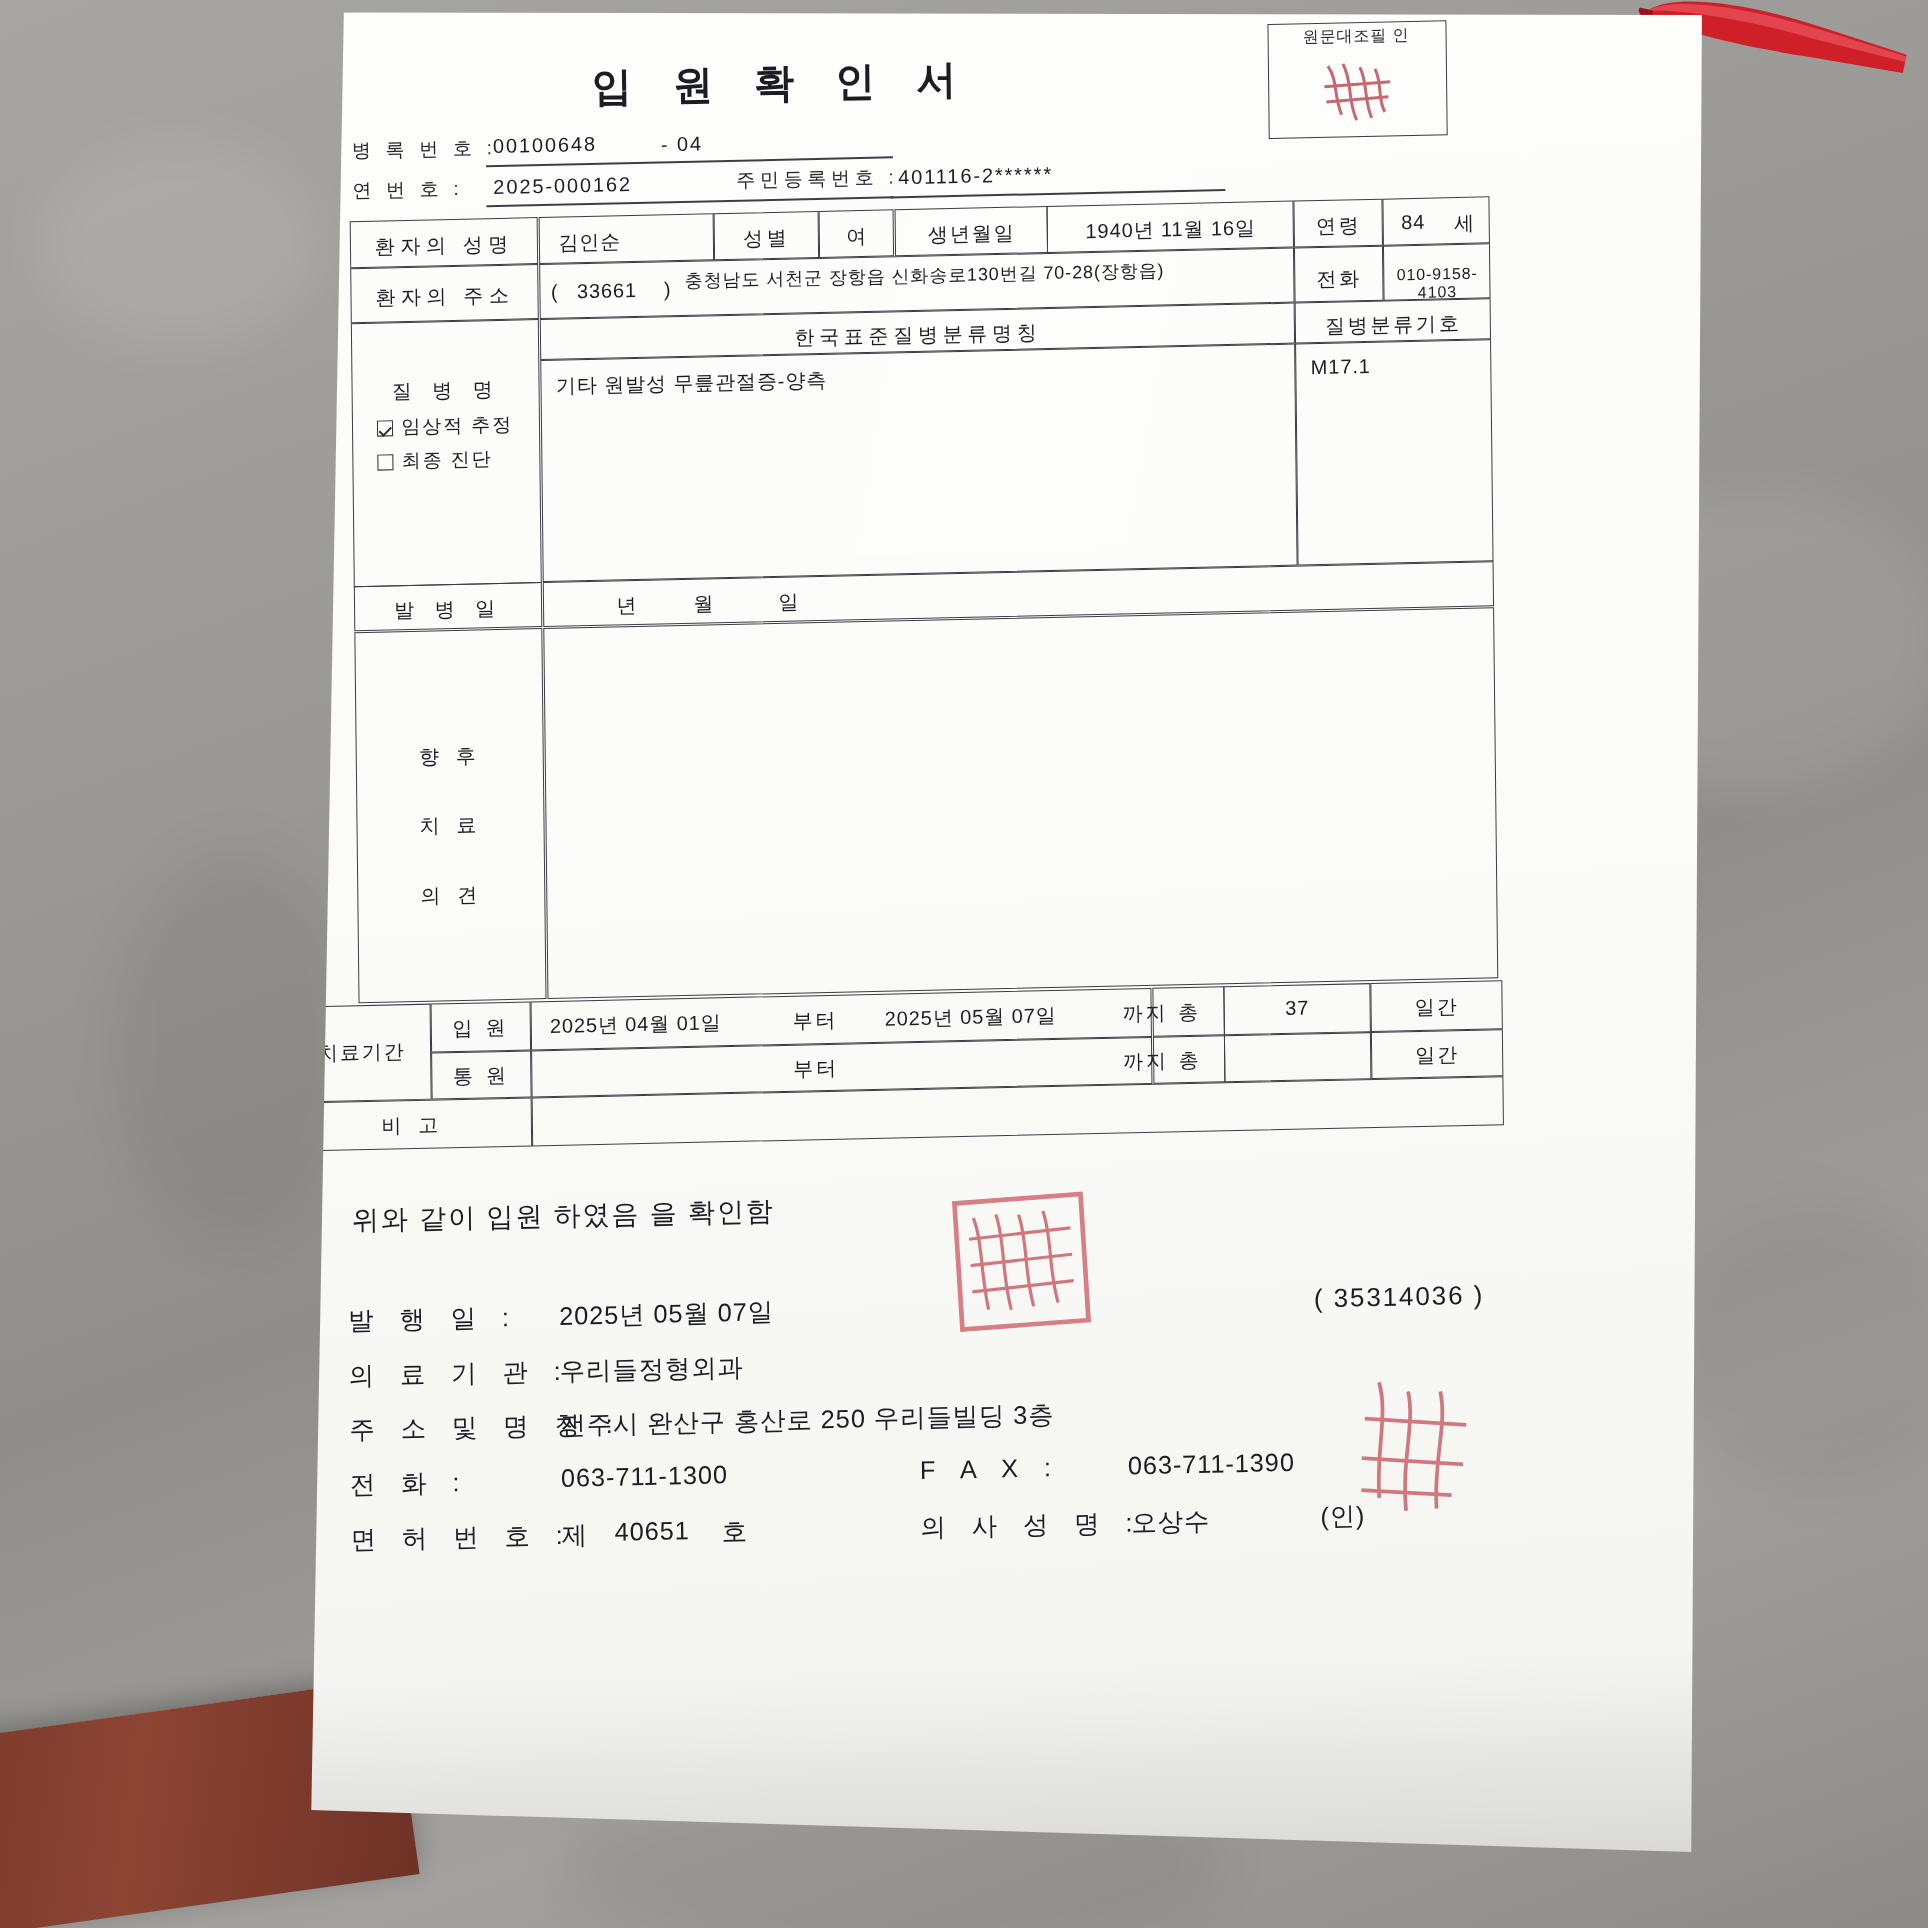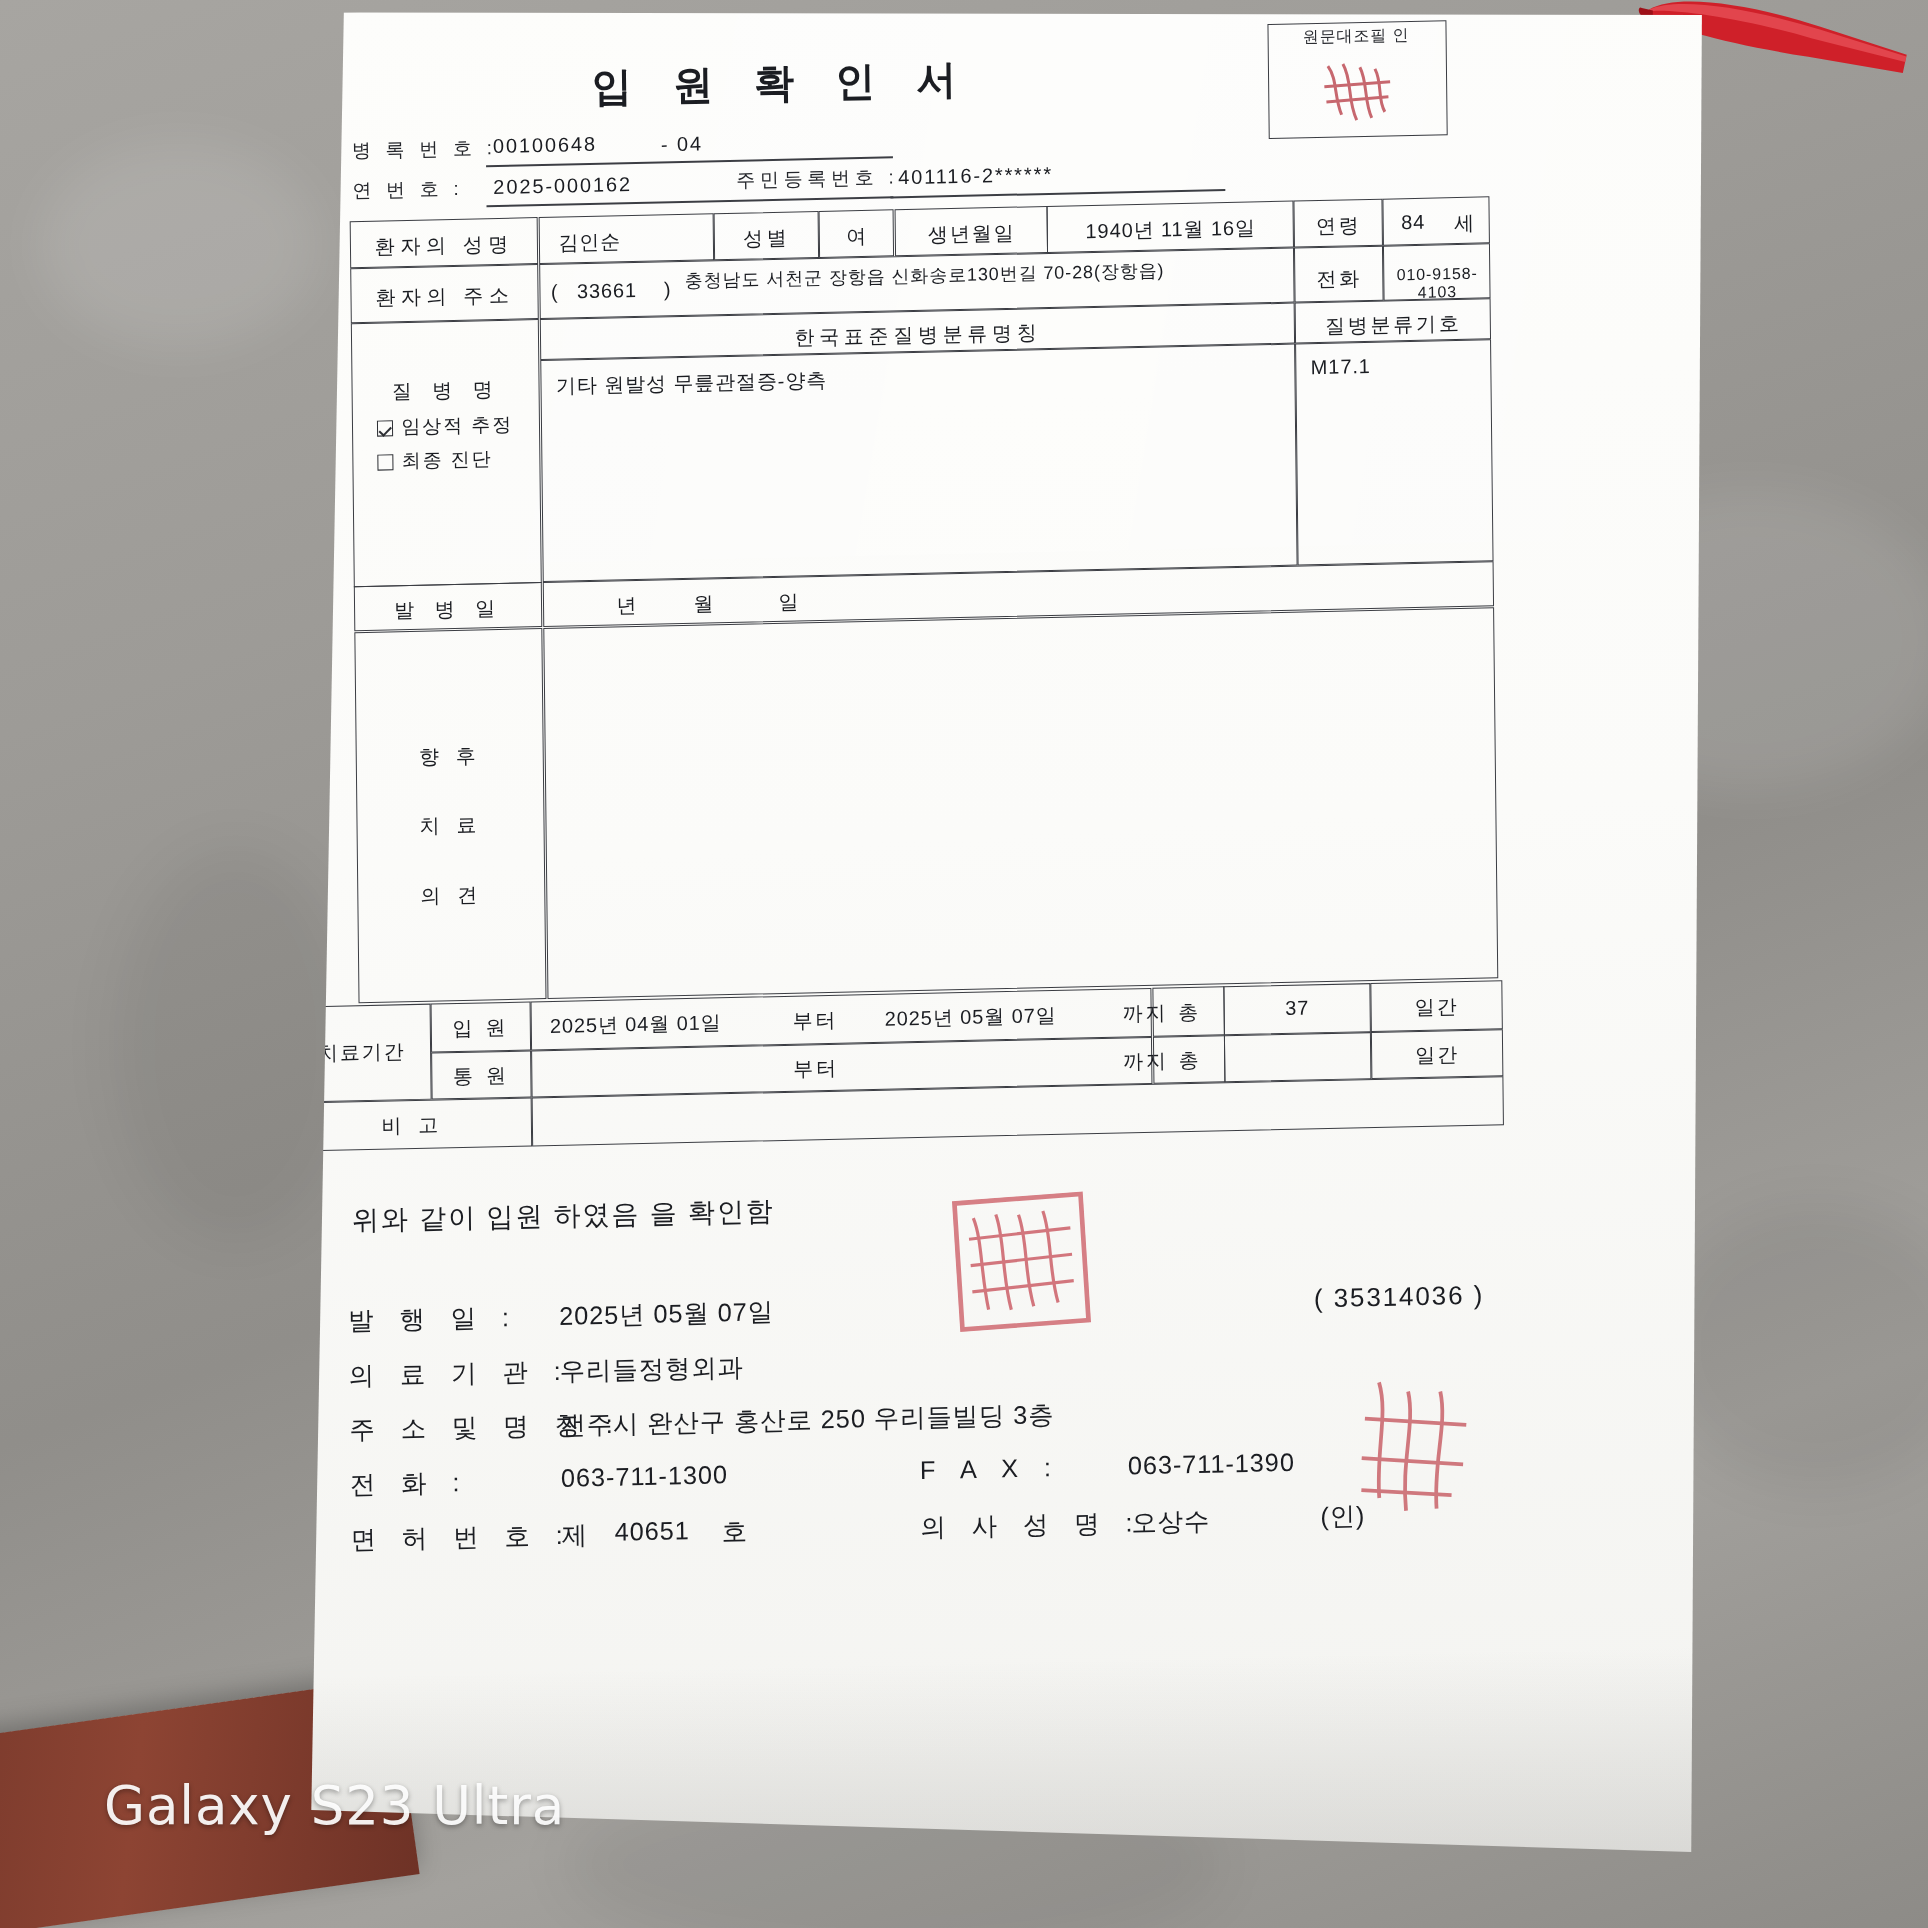--- a/index.html
+++ b/index.html
@@ -449,15 +449,14 @@
             <path d="M24 124 L 120 118"></path>
           </g>
         </svg>
 
       </div>
 
       <div class="shadow-edge"></div>
     </div>
   </div>
 
-  <div id="watermark">Galaxy S23 Ultra</div>
 </div>
 
 
 </body></html>

